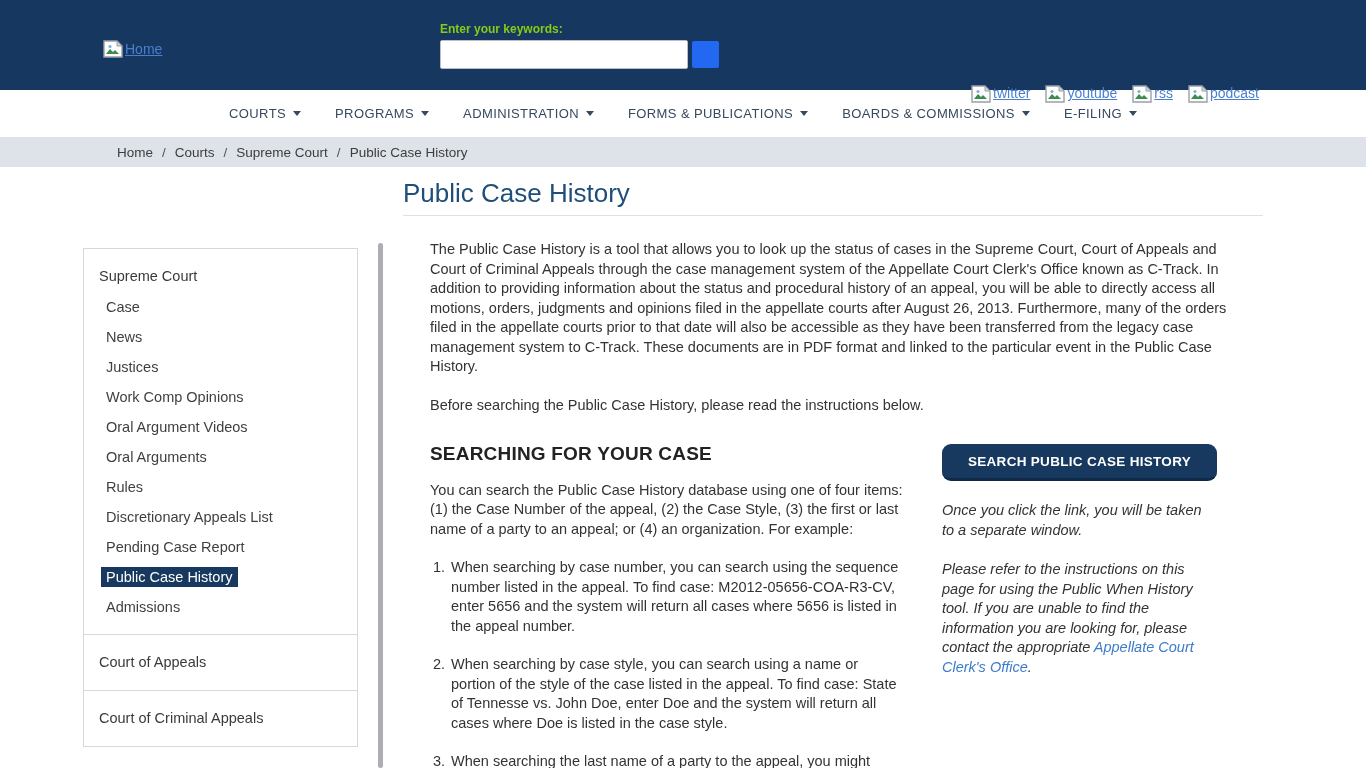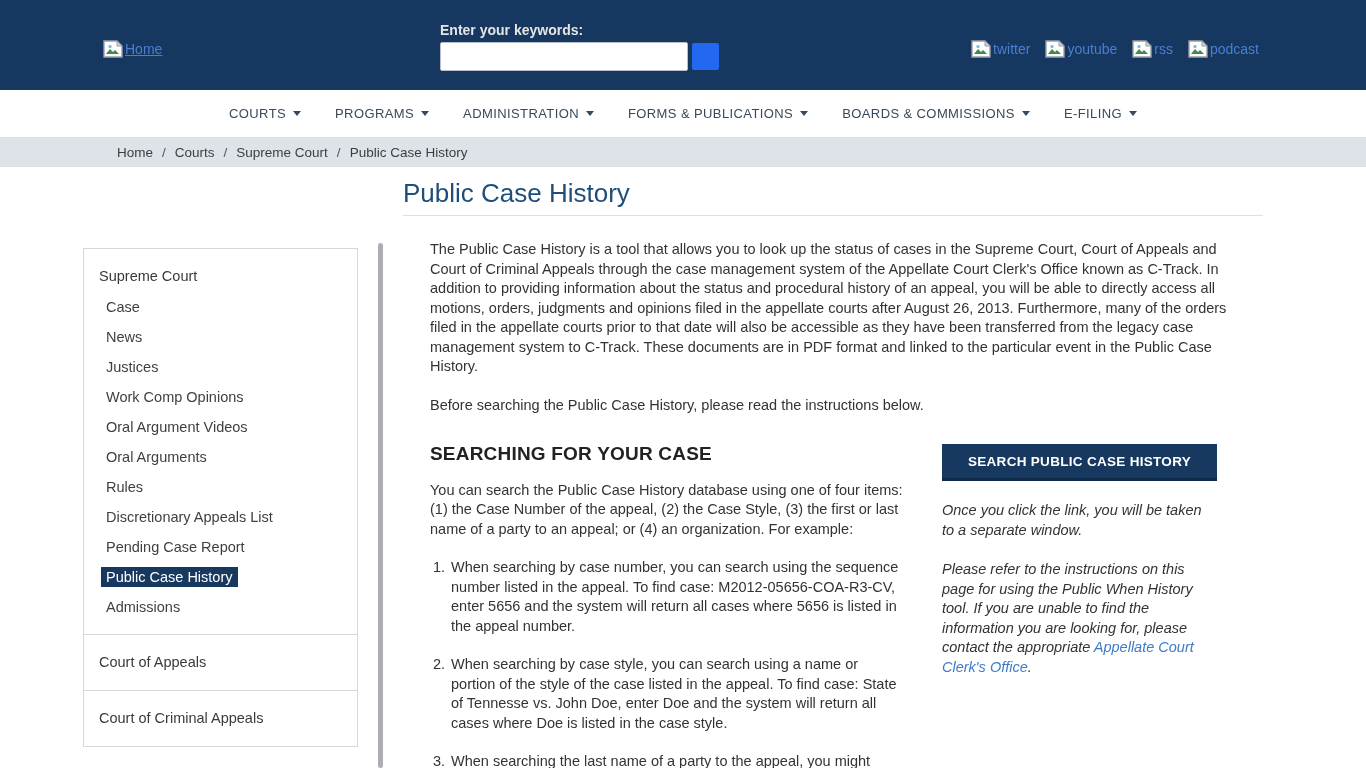--- a/index.html
+++ b/index.html
@@ -4,28 +4,28 @@
 <style>
   * { margin:0; padding:0; box-sizing:border-box; }
   html,body { width:1366px; height:768px; overflow:hidden;
     font-family:"Liberation Sans", sans-serif; background:#fff; color:#333; }
 
   
   .site-header { position:relative; height:90px; background:#16375f; }
   .home-link { position:absolute; left:103px; top:40px; display:flex; align-items:center;
     gap:2px; color:#4a7fd0; font-size:14px; text-decoration:underline; cursor:pointer; }
   .searchbox { position:absolute; left:440px; top:22px; }
-  .searchbox label { display:block; color:#e5e5e5; font-weight:bold; font-size:14px; margin-bottom:4px; }
+  .searchbox label { display:block; color:#84cc16; font-weight:bold; font-size:12px; margin-bottom:4px; }
   .search-row { display:flex; align-items:center; gap:4px; }
   .search-row input { width:248px; height:29px; border:1px solid #b8bfc9; border-radius:2px;
     font-size:14px; padding:0 6px; background:#fff; }
   .search-row button { width:27px; height:27px; background:#2268f0; border:none; border-radius:2px; cursor:pointer; }
   .social { position:absolute; right:107px; top:40px; display:flex; gap:15px; }
-  .social a { display:flex; align-items:center; gap:2px; color:#4a7fd0; font-size:14px;
-    cursor:pointer; }
+  .social a { display:flex; gap:2px; color:#4a7fd0; font-size:14px;
+    text-decoration:underline; cursor:pointer;margin-top:45px; }
   .broken-img { flex:0 0 auto; }
 
   
   .main-nav { height:48px; background:#fff; border-bottom:1px solid #e2e2e2;
     display:flex; align-items:center; justify-content:center; gap:34px; }
   .main-nav a { display:flex; align-items:center; gap:7px; color:#36495d; font-size:13px;
     letter-spacing:.4px; text-decoration:none; cursor:pointer; font-weight:400; }
   .caret { width:0; height:0; border-left:4px solid transparent; border-right:4px solid transparent;
     border-top:5px solid #36495d; display:inline-block; }
 
@@ -59,21 +59,21 @@
   .content p.intro2 { margin-bottom:29px; }
   .cols { display:flex; align-items:flex-start; }
   .col-left { width:476px; }
   .col-left h3 { font-size:19px; font-weight:bold; color:#222; margin-bottom:17px; letter-spacing:.2px; }
   .col-left .lead { margin-bottom:19px; }
   .step { display:flex; margin-bottom:19px; }
   .step .num { width:21px; flex:0 0 21px; text-align:right; padding-right:6px; }
   .col-right { width:275px; margin-left:36px; }
   .cta-button { display:block; width:275px; height:37px; background:#17395f; color:#fff;
     font-family:"Liberation Sans", sans-serif; font-size:13.5px; font-weight:bold; letter-spacing:.3px;
-    border:none; border-radius:0; border-bottom:3px solid #0e2a49; cursor:pointer; margin-bottom:20px; }
+    border:none; border-radius:9px; border-bottom:3px solid #0e2a49; cursor:pointer; margin-bottom:20px; }
   .col-right p { margin-bottom:20px;font-style:italic; }
   .col-right a { color:#3d7cc9; text-decoration:none; cursor:pointer; }
 </style>
 </head>
 <body>
 
 <svg width="0" height="0" style="position:absolute">
   <symbol id="brokenimg" viewBox="0 0 20 18">
     <path d="M1 1 h13 l5 5 v11 h-18 z" fill="#fdfdfd" stroke="#9aa0a6" stroke-width="1.4"></path>
     <path d="M14 1 l5 5 h-5 z" fill="#c9d4e0" stroke="#9aa0a6" stroke-width="1"></path>

